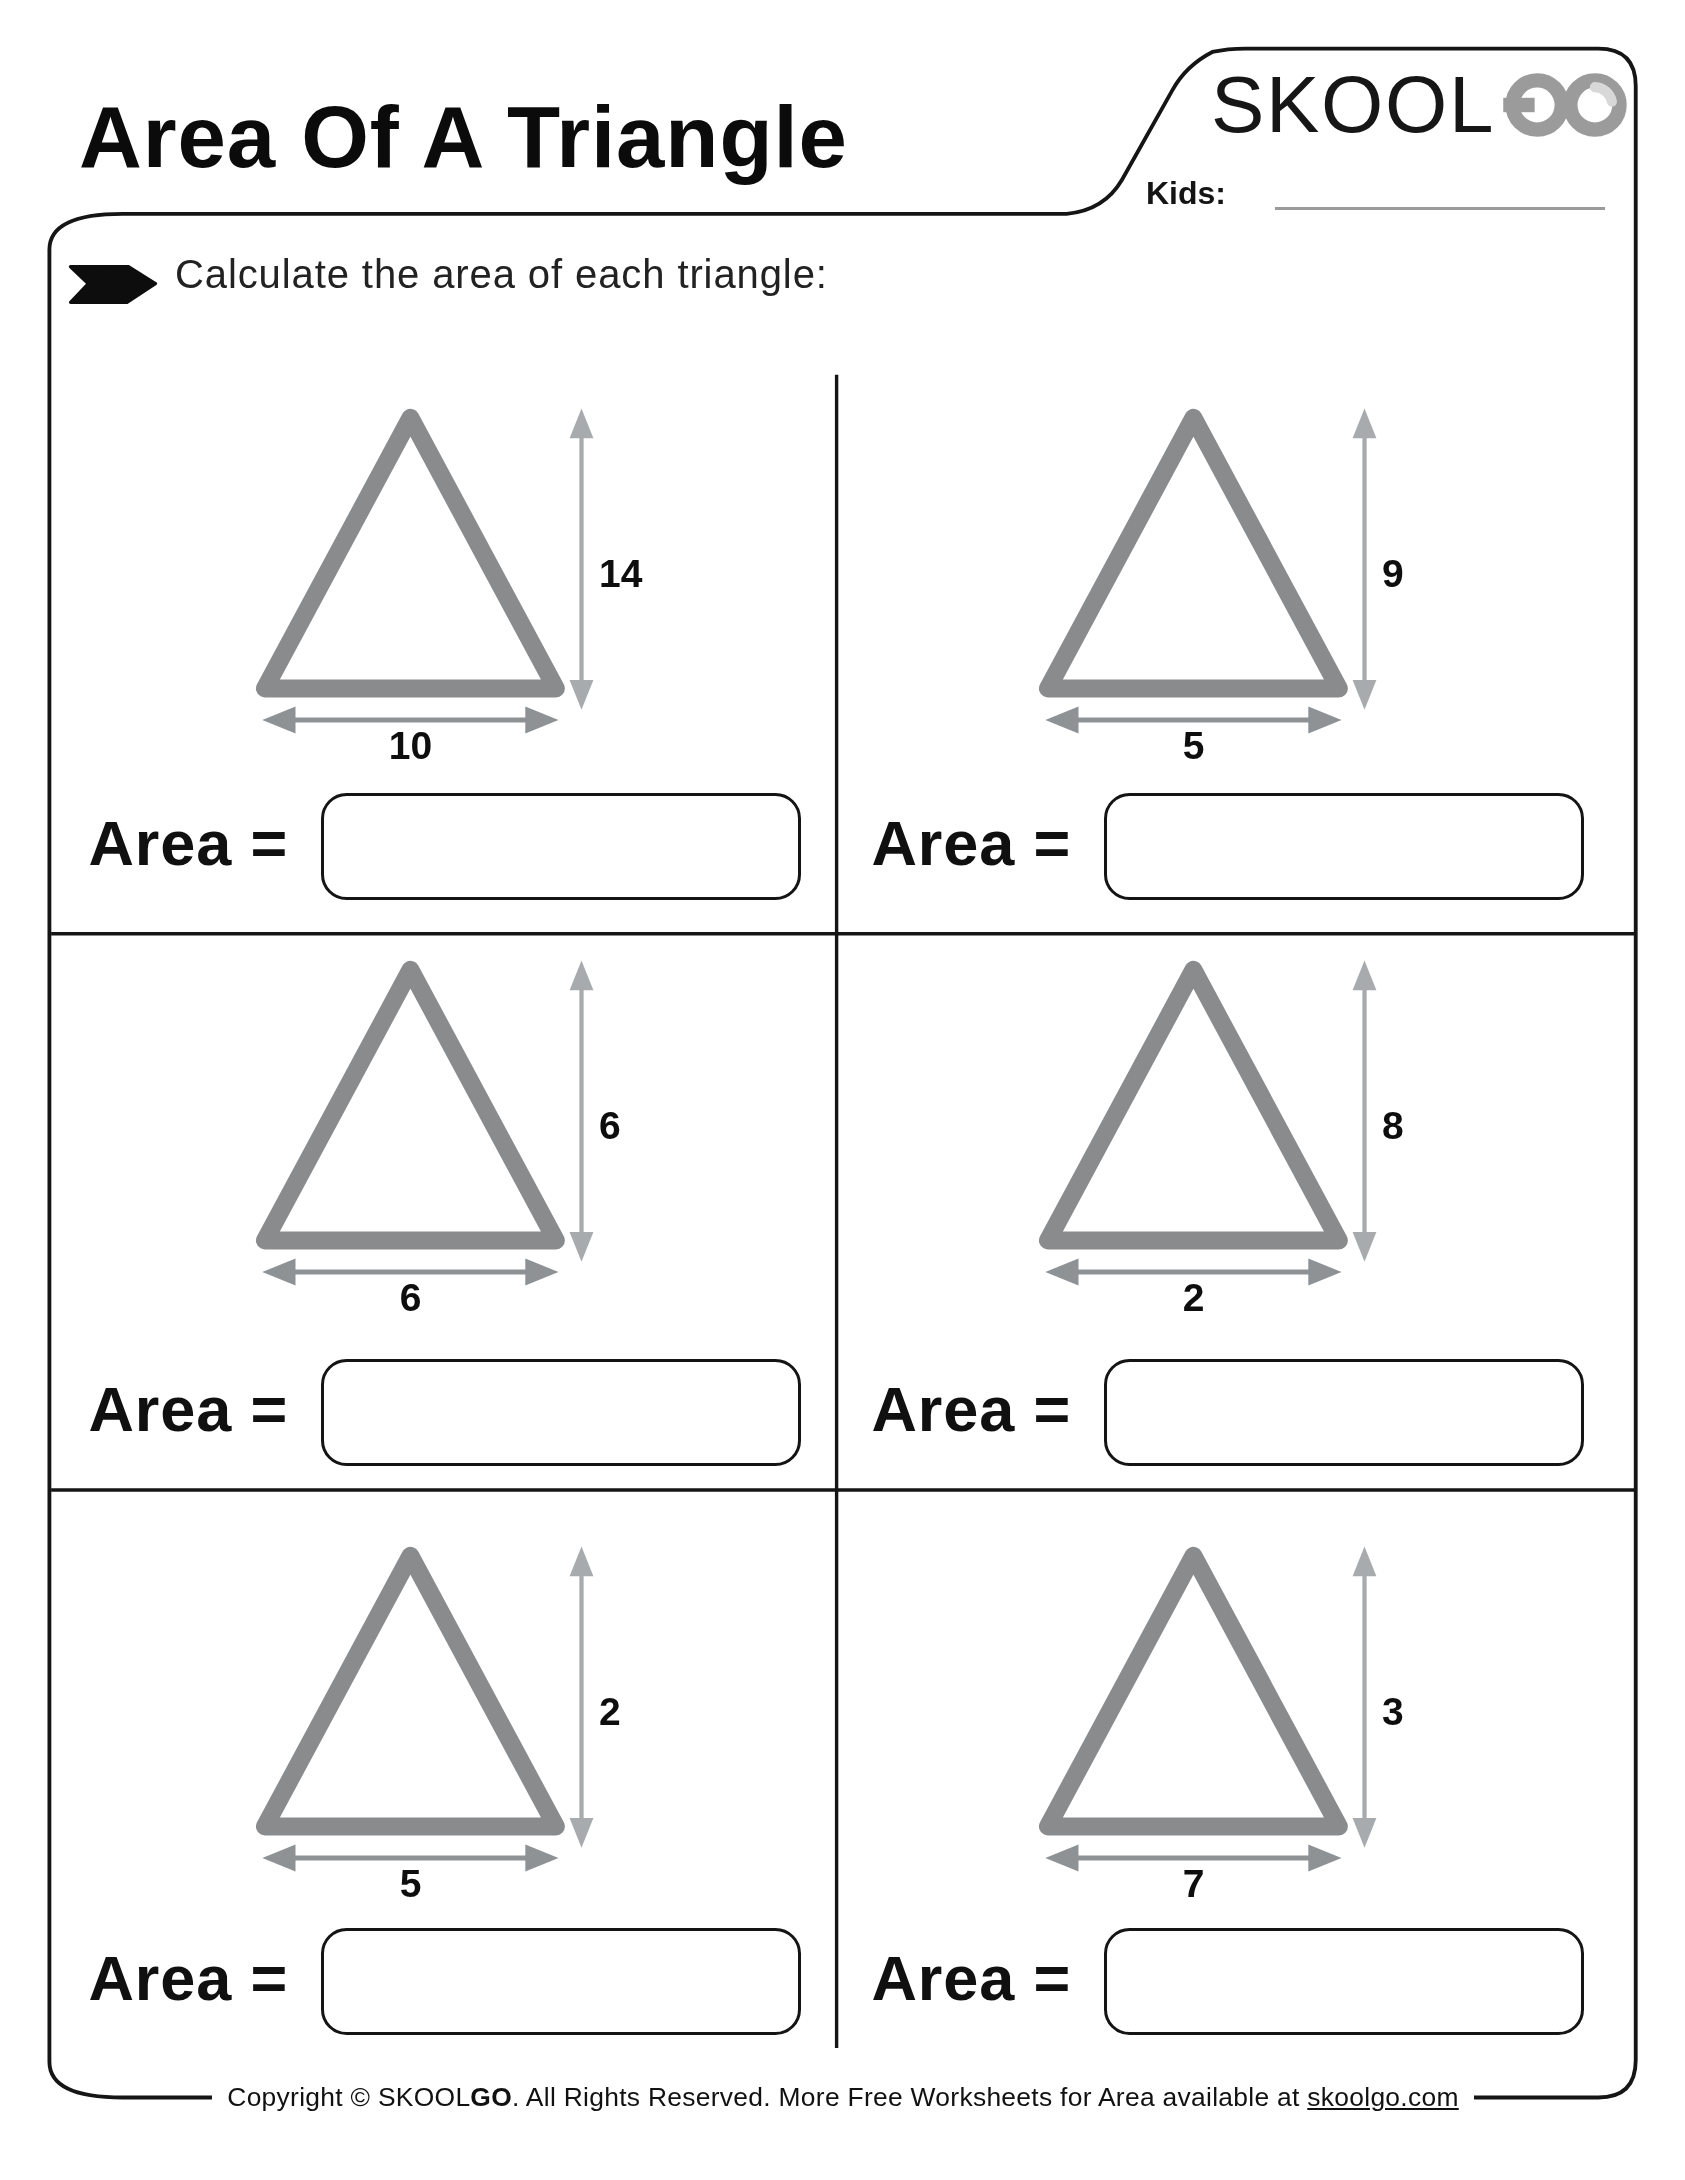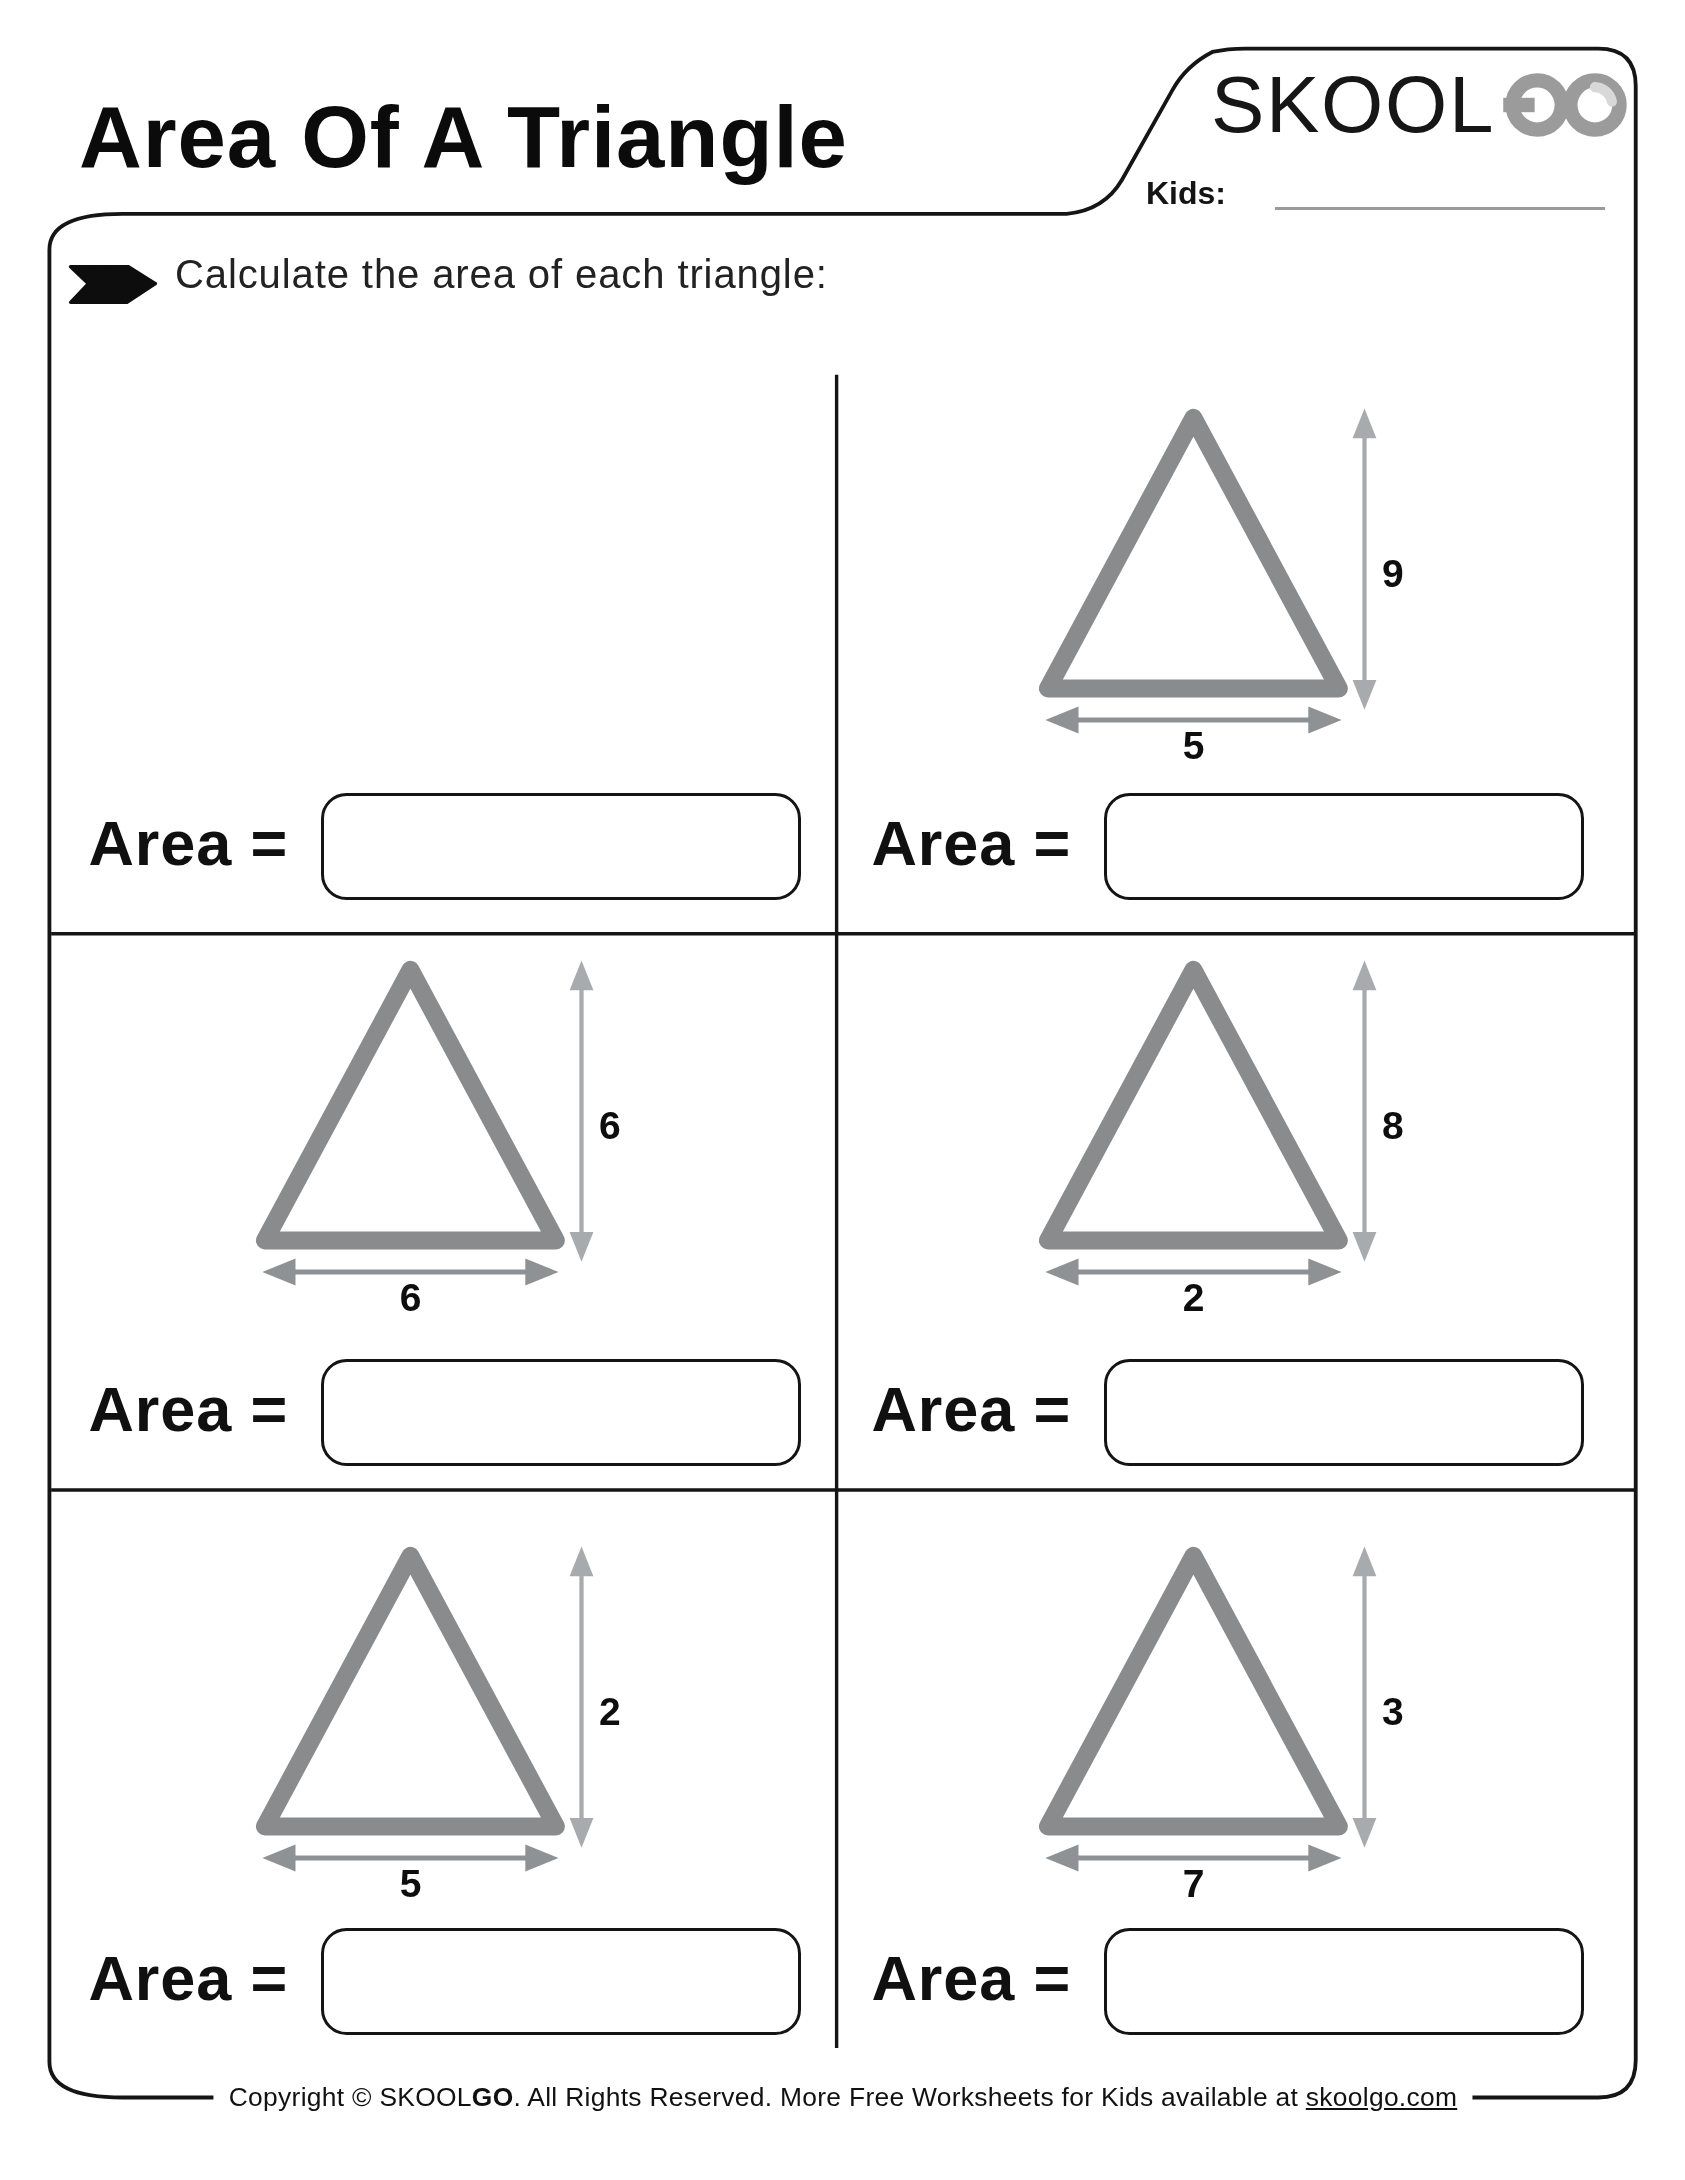--- a/index.html
+++ b/index.html
@@ -94,20 +94,37 @@
   </div>
 
   <div class="abs name-label">Kids:</div>
   <div class="abs name-line"></div>
 
   <svg class="abs instr-icon" width="90" height="39" viewBox="0 0 106 46">
     <polygon points="3,2 68,0 103,22 68,45 3,44 24,22" fill="#0d0d0d" stroke="#0d0d0d" stroke-width="4" stroke-linejoin="round"></polygon>
   </svg>
   <div class="abs instr-text">Calculate the area of each triangle:</div>
 
+  <div class="cell c1">
+    <svg class="tri-svg" width="375" height="366" viewBox="0 0 440 430">
+      <polygon points="187,28 16,346 358,346" fill="none" stroke="#8A8B8D" stroke-width="21" stroke-linejoin="round"></polygon>
+      <g>
+        <line x1="388" y1="48" x2="388" y2="340" stroke="#A7ABAE" stroke-width="5"></line>
+        <polygon points="374,52 402,52 388,17" fill="#A7ABAE"></polygon>
+        <polygon points="374,336 402,336 388,371" fill="#A7ABAE"></polygon>
+      </g>
+      <g>
+        <line x1="46" y1="383" x2="328" y2="383" stroke="#8E9295" stroke-width="6"></line>
+        <polygon points="52,367 52,399 13,383" fill="#8E9295"></polygon>
+        <polygon points="322,367 322,399 361,383" fill="#8E9295"></polygon>
+      </g>
+    </svg>
+    <div class="hval">14</div>
+    <div class="bval">10</div>
+  </div>
 
   <div class="cell c2">
     <svg class="tri-svg" width="375" height="366" viewBox="0 0 440 430">
       <polygon points="187,28 16,346 358,346" fill="none" stroke="#8A8B8D" stroke-width="21" stroke-linejoin="round"></polygon>
       <g>
         <line x1="388" y1="48" x2="388" y2="340" stroke="#A7ABAE" stroke-width="5"></line>
         <polygon points="374,52 402,52 388,17" fill="#A7ABAE"></polygon>
         <polygon points="374,336 402,336 388,371" fill="#A7ABAE"></polygon>
       </g>
       <g>
@@ -210,16 +227,16 @@
   </div>
   <div class="area-row a3l">
     <div class="area-label">Area =</div>
     <div class="answer-box"></div>
   </div>
   <div class="area-row a3r">
     <div class="area-label">Area =</div>
     <div class="answer-box"></div>
   </div>
 
-  <div class="abs footer"><span>Copyright © </span><span>SKOOL</span><span class="bold">GO</span><span>. All Rights Reserved. More Free Worksheets for Kids available at </span><a>skoolgo.com</a></div>
+  <div class="abs footer"><span>Copyright © </span><span>SKOOL</span><span class="bold">GO</span><span>. All Rights Reserved. More Free Worksheets for Area available at </span><a>skoolgo.com</a></div>
 
 </div>
 
 
 </body></html>

